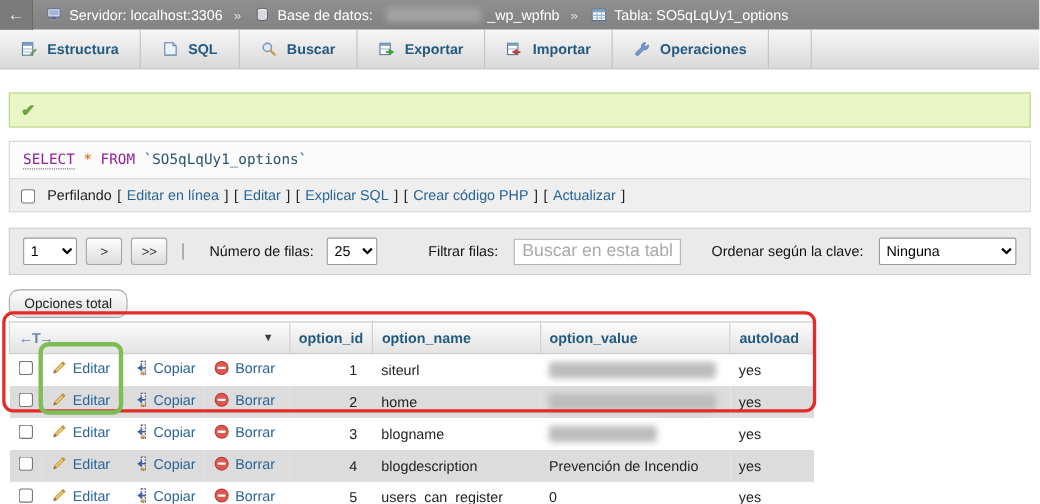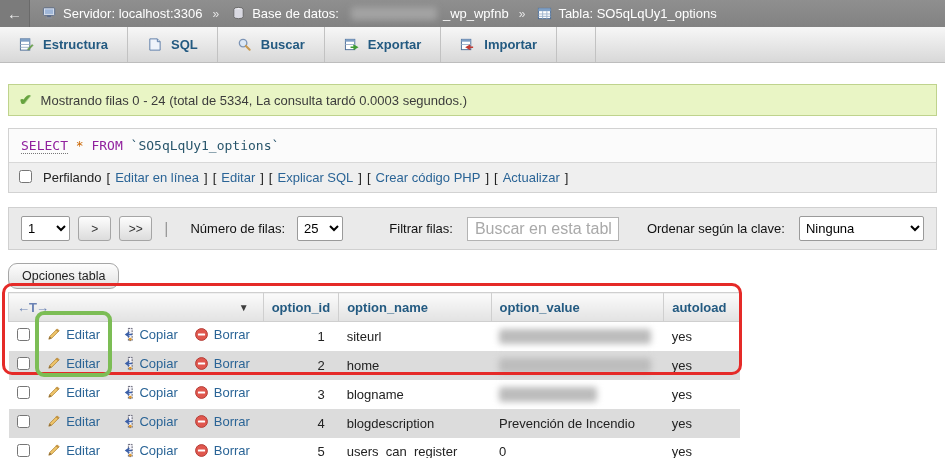--- a/index.html
+++ b/index.html
@@ -51,21 +51,21 @@
   .sql-line {
     padding: 9px 12px; background:#fbfbfb;
     font-family:"DejaVu Sans Mono", monospace; font-size:13px;
   }
   .kw { color:#91219e; }
   .kw.hover { border-bottom:1px dotted #777; }
   .op { color:#ca6500; }
   .ident { color:#28556b; }
   .profiling {
     border-top:1px solid #d8d8d8; background:#efefef;
-    padding:7px 10px; display:flex; align-items:flex-start; gap:5px;
+    padding:7px 10px; display:flex; align-items:flex-end; gap:5px;
   }
   .profiling input { margin-right:6px; }
   a.plink { color:#2a6496; text-decoration:none; cursor:pointer; }
   .brk { color:#222; }
   
   .pagebar {
     margin:14px 8px 0 8px; background:#eaeaea; border:1px solid #d0d0d0;
     padding:8px 12px; display:flex; align-items:center; gap:8px; white-space:nowrap;
   }
   select {
@@ -201,29 +201,34 @@
   <div class="tab">
     <svg class="icon14" viewBox="0 0 16 16">
       <rect x="1.5" y="2.5" width="10" height="11" fill="#fff" stroke="#4a6c96"></rect>
       <rect x="1.5" y="2.5" width="10" height="2.5" fill="#7e9fc5"></rect>
       <line x1="1.5" y1="8" x2="11.5" y2="8" stroke="#9db2cc"></line>
       <path d="M14 11 h-5 M11 8.8 L7.2 11 L11 13.2" fill="none" stroke="#c23b32" stroke-width="1.7"></path>
     </svg>
     <span>Importar</span>
   </div>
   <div class="tab">
+    <svg class="icon14" viewBox="0 0 16 16">
+      <path d="M11 2 a3.4 3.4 0 0 0-3.3 4.3 L2.5 11.5 a1.6 1.6 0 0 0 2.3 2.3 L10 8.5 A3.4 3.4 0 0 0 14.2 4 L12 6 L10 4 L12 2.2 A3.4 3.4 0 0 0 11 2 Z" fill="#6f9bd1" stroke="#44628c" stroke-width="0.6"></path>
+    </svg>
+    <span>Operaciones</span>
+  </div>
+  <div class="tab">
     
     
   </div>
 </div>
 
 
 <div class="msg">
   <span class="check">✔</span>
-  <span>Mostrando filas 0 - 24 (total de 5334, La consulta tardó 0.0003 segundos.)</span>
 </div>
 
 
 <div class="query-box">
   <div class="sql-line">
     <span class="kw hover">SELECT</span>
     <span class="op">*</span>
     <span class="kw">FROM</span>
     <span class="ident">`SO5qLqUy1_options`</span>
   </div>
@@ -262,21 +267,21 @@
   </select>
   <span class="pg-label lbl-filter">Filtrar filas:</span>
   <input class="filter-input" type="text" placeholder="Buscar en esta tabla" style="">
   <span class="pg-label lbl-sort">Ordenar según la clave:</span>
   <select class="sort-sel">
     <option>Ninguna</option>
   </select>
 </div>
 
 
-<div class="opt-extra">Opciones tabla</div>
+<div class="opt-extra">Opciones total</div>
 
 
 <table class="results">
   <thead>
     <tr>
       <th colspan="4" class="act-th">
         <span class="th-flex">
           <span class="arrows">←T→</span>
           <span class="sort-caret">▼</span>
         </span>

